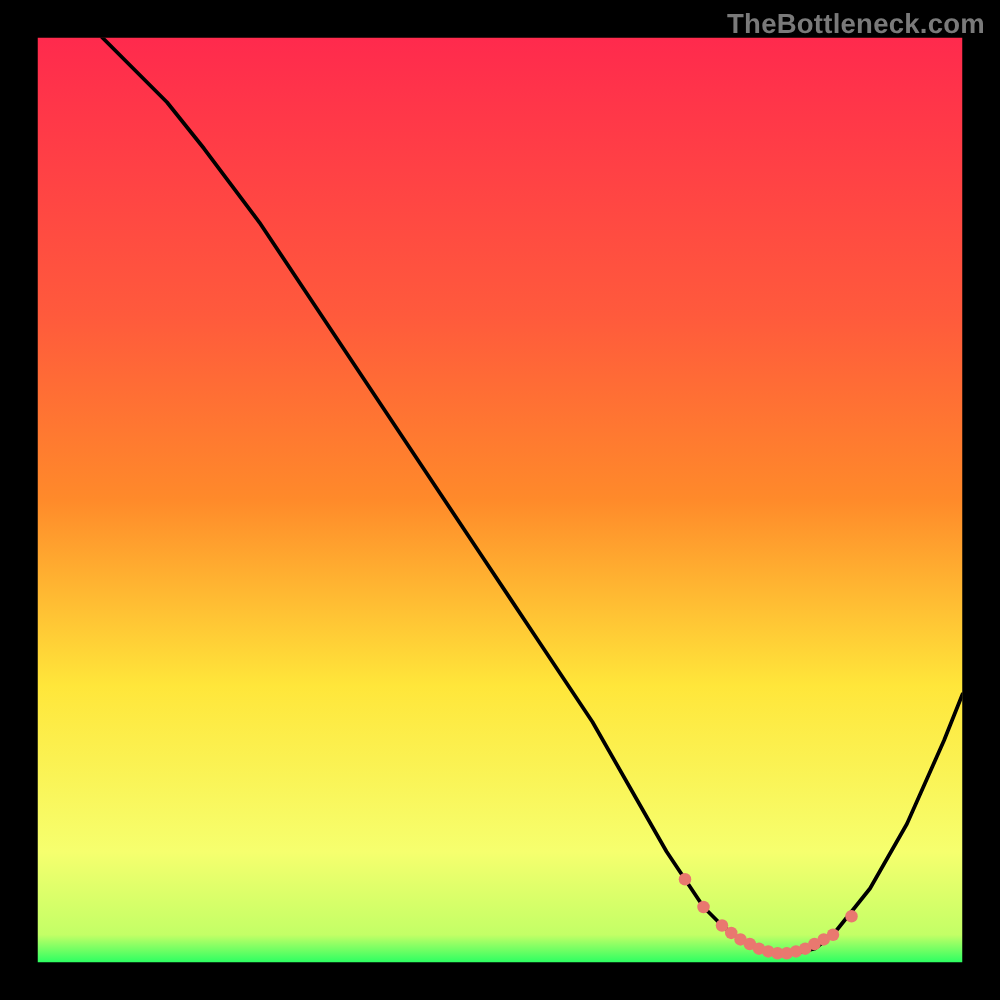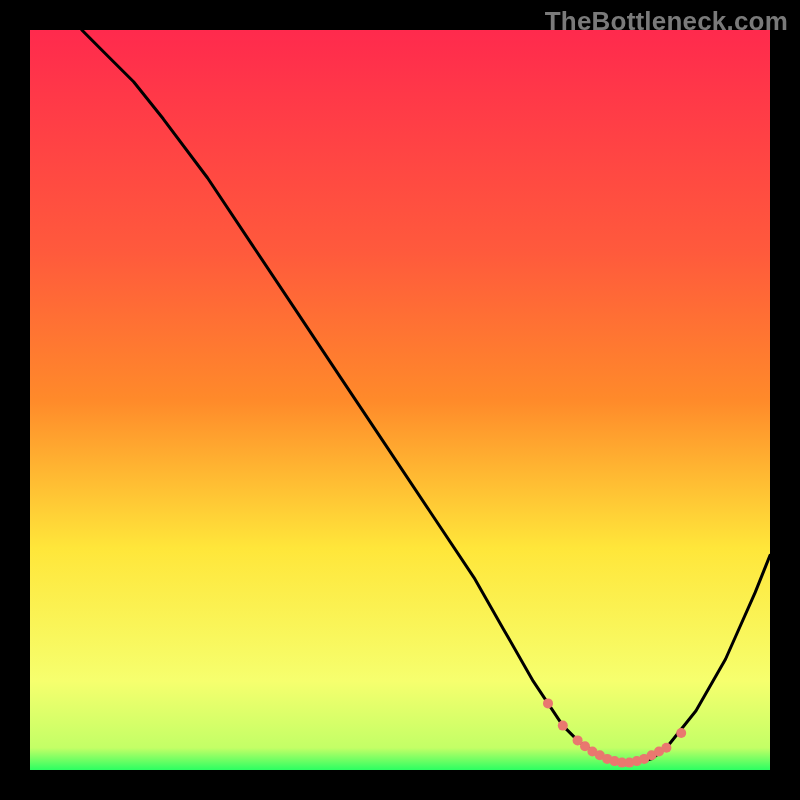--- a/index.html
+++ b/index.html
@@ -21,21 +21,21 @@
     left: 30px;
     top: 30px;
     width: 740px;
     height: 740px;
   }
   .watermark {
     position: absolute;
     top: 6px;
     right: 12px;
     font-family: Arial, Helvetica, sans-serif;
-    font-size: 26px;
+    font-size: 22px;
     font-weight: 600;
     color: #7a7a7a;
     letter-spacing: 0.2px;
   }
   svg {
     display: block;
   }
 </style>
 </head>
 <body>

